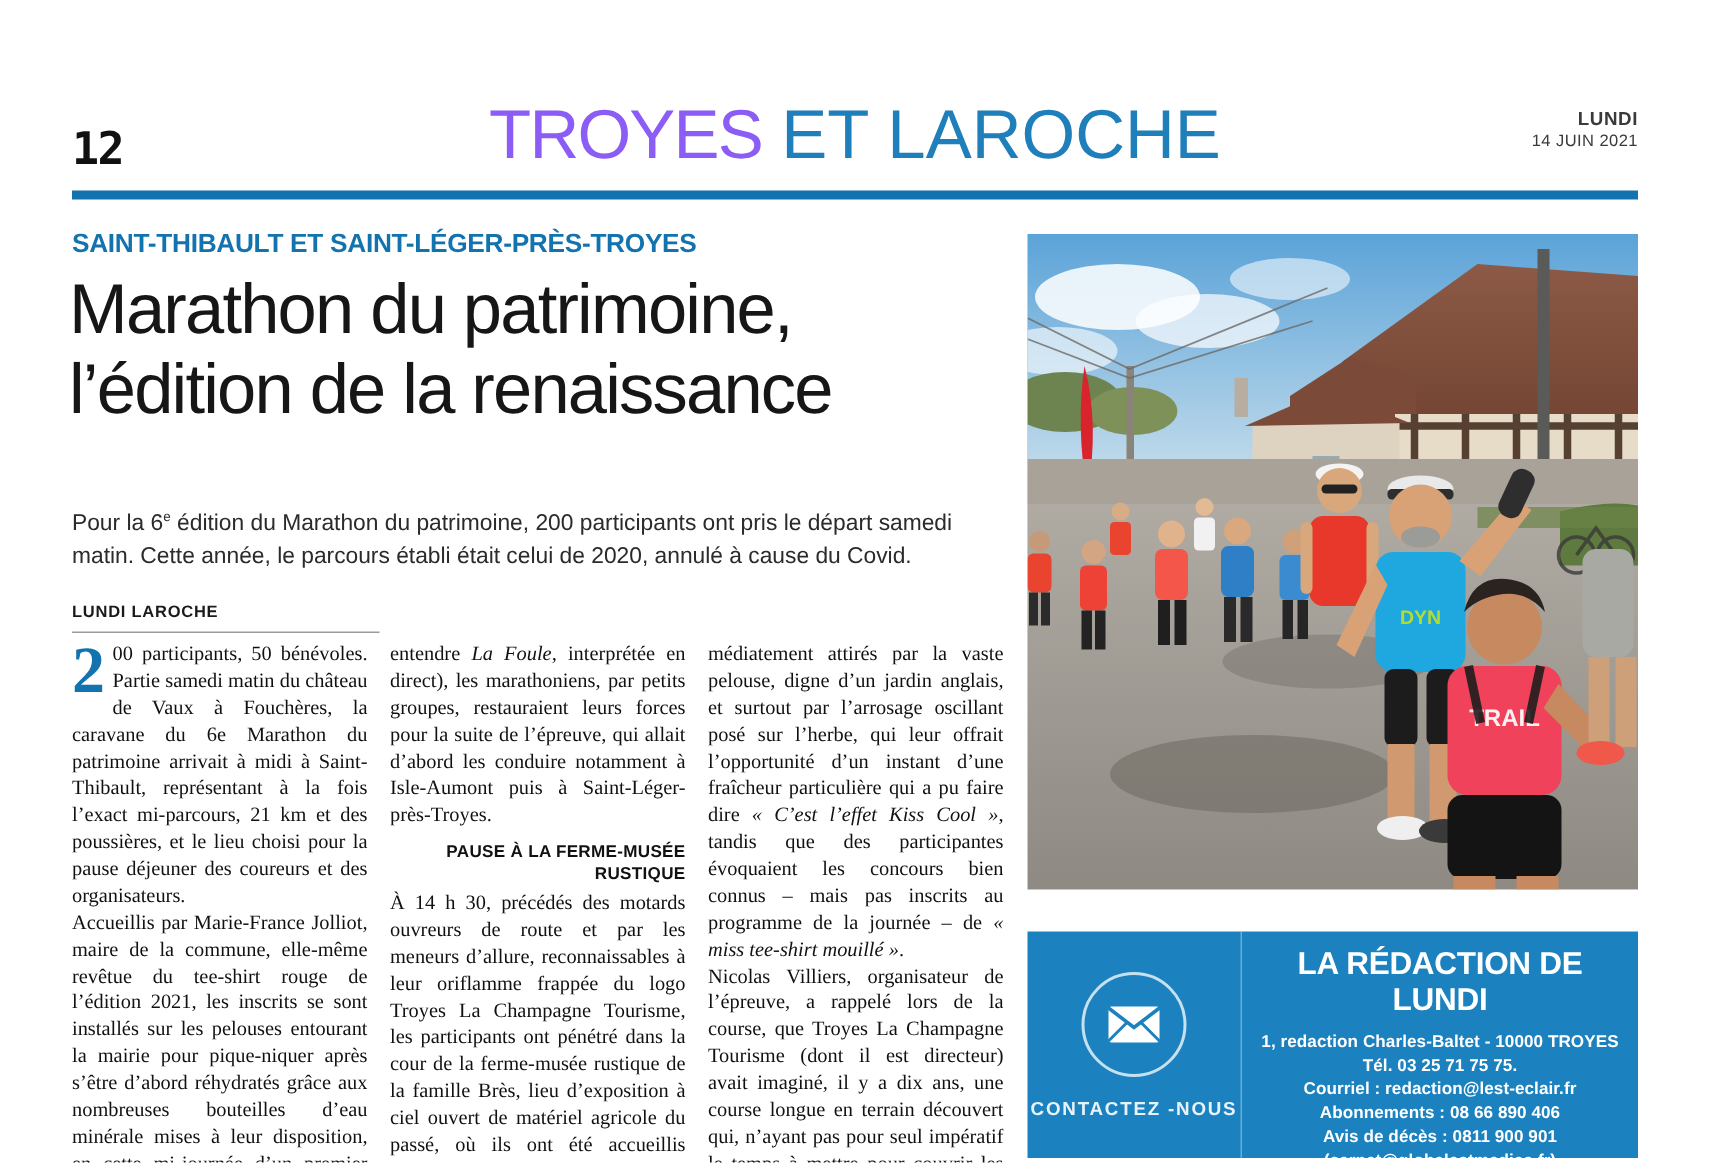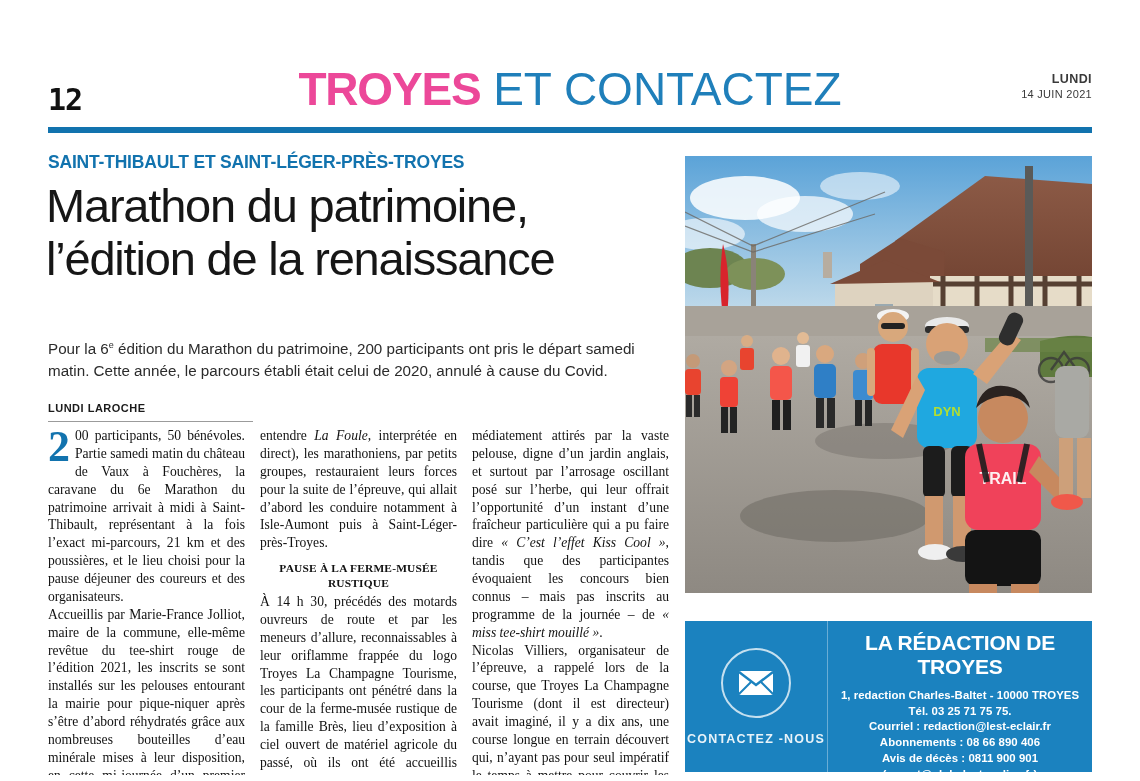--- a/index.html
+++ b/index.html
@@ -12,21 +12,21 @@
     position:relative;
   }
   .page{position:absolute;inset:0;}
 
   
   .masthead{position:absolute;left:48px;top:62px;width:1044px;height:68px;}
   .folio{position:absolute;left:0;top:20px;font-size:30px;font-weight:bold;
          letter-spacing:-1px;color:#111;font-family:"DejaVu Sans Mono",monospace;}
   .section-title{position:absolute;left:0;right:0;top:4px;text-align:center;
          white-space:nowrap;line-height:1;}
-  .section-title .t1{font-size:46px;font-weight:bold;color:#ec4899;
+  .section-title .t1{font-size:46px;font-weight:normal;color:#8b5cf6;
          letter-spacing:-1.2px;font-stretch:condensed;}
   .section-title .t2{font-size:46px;font-weight:300;color:#1f7fba;
          letter-spacing:0px;font-stretch:condensed;}
   .dateblock{position:absolute;right:0;top:10px;text-align:right;color:#3a3a3a;}
   .dateblock .dow{font-size:12.5px;font-weight:bold;letter-spacing:.4px;}
   .dateblock .dmy{font-size:11px;letter-spacing:.3px;margin-top:2px;}
   .rule-blue{position:absolute;left:48px;top:127px;width:1044px;height:6px;background:#1273ae;}
 
   
   .kicker{position:absolute;left:48px;top:152px;width:640px;
@@ -50,23 +50,23 @@
       font-family:"Liberation Serif", serif;
       font-size:13.6px;line-height:1.315;text-align:justify;color:#111;
       -webkit-hyphens:auto;hyphens:auto;}
   .c1{left:0;}
   .c2{left:212px;}
   .c3{left:424px;}
   .col p{margin:0;}
   .col p + p{text-indent:0;}
   .dropcap{float:left;font-family:"Liberation Serif",serif;font-size:44px;
       line-height:.78;font-weight:bold;color:#1273ae;margin:3px 5px 0 0;}
-  .subhead{font-family:Liberation Serif, serif;font-size:11.4px;
+  .subhead{font-family:Liberation Sans, sans-serif;font-size:11.4px;
       font-weight:bold;letter-spacing:.2px;color:#111;margin:9px 0 2px 0;
-      text-align:center;}
+      text-align:right;}
   .it{font-style:italic;}
 
   
   .photo{position:absolute;left:685px;top:156px;width:407px;height:437px;
       overflow:hidden;background:#a3a3a3;}
   .photo svg{display:block;width:100%;height:100%;}
   .caption{position:absolute;left:685px;top:598px;width:407px;
       font-size:10.6px;color:#2a2a2a;letter-spacing:.1px;}
 
   
@@ -86,21 +86,21 @@
       letter-spacing:.05px;}
 </style>
 </head>
 <body>
 
 <div class="page">
 
   <div class="masthead">
     <div class="folio">12</div>
     <div class="section-title">
-      <span class="t1">TROYES</span><span class="t2"> ET CONTACTEZ</span>
+      <span class="t1">TROYES</span><span class="t2"> ET LAROCHE</span>
     </div>
     <div class="dateblock">
       <div class="dow">LUNDI</div>
       <div class="dmy">14 JUIN 2021</div>
     </div>
   </div>
   <div class="rule-blue"></div>
 
   <div class="kicker">SAINT-THIBAULT ET SAINT-LÉGER-PRÈS-TROYES</div>
 
@@ -315,21 +315,21 @@
       <div class="mailcircle">
         <svg width="36" height="26" viewBox="0 0 36 26">
           <rect x="1" y="1" width="34" height="24" rx="2" fill="#ffffff"></rect>
           <path d="M1 2 L18 15 L35 2" fill="none" stroke="#1b82bf" stroke-width="2.4"></path>
           <path d="M1 24 L13 12 M35 24 L23 12" fill="none" stroke="#1b82bf" stroke-width="2"></path>
         </svg>
       </div>
       <div class="cn">CONTACTEZ -NOUS</div>
     </div>
     <div class="adright">
-      <div class="adtitle">LA RÉDACTION DE TROYES</div>
+      <div class="adtitle">LA RÉDACTION DE LUNDI</div>
       <div class="line">1, redaction Charles-Baltet - 10000 TROYES</div>
       <div class="line">Tél. 03 25 71 75 75.</div>
       <div class="line">Courriel : redaction@lest-eclair.fr</div>
       <div class="line">Abonnements : 08 66 890 406</div>
       <div class="line">Avis de décès : 0811 900 901</div>
       <div class="line">(carnet@globalestmedias.fr)</div>
 
     </div>
   </div>
 

